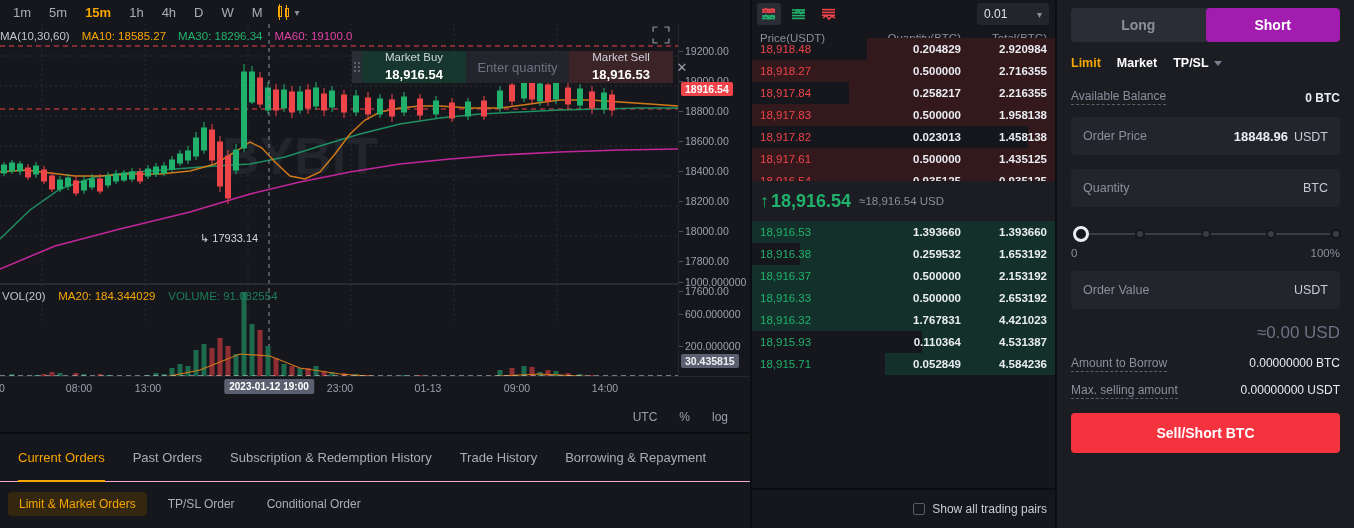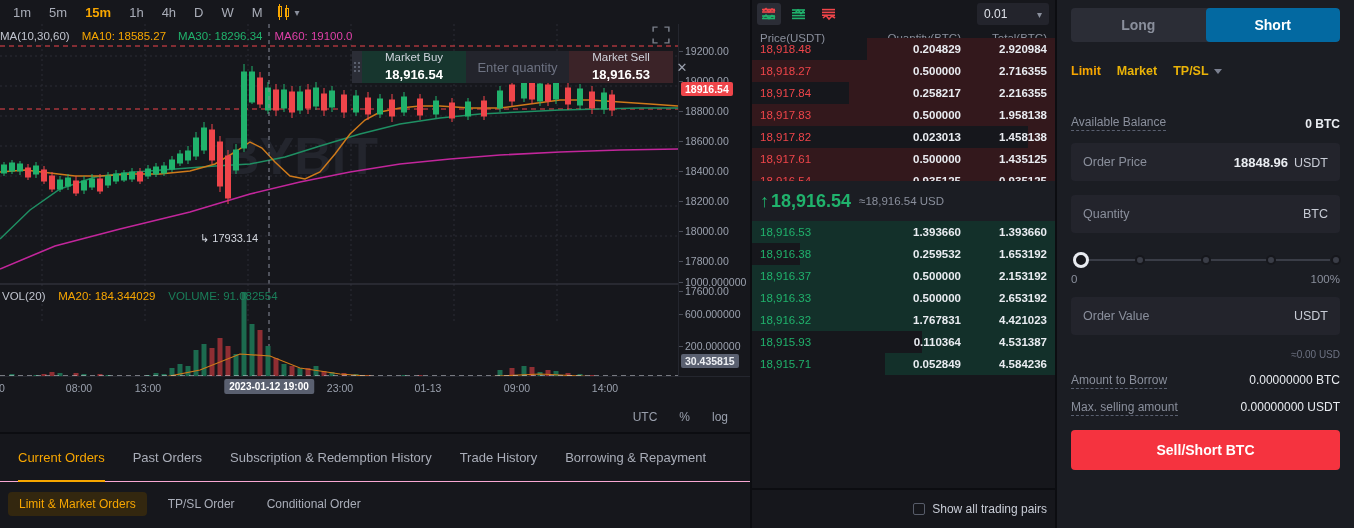--- a/index.html
+++ b/index.html
@@ -113,41 +113,41 @@
   .ob-last .lp { font-size:18px; font-weight:bold; color:#20b26c; display:flex; align-items:center; gap:2px;}
   .ob-last .lu { font-size:11.5px; color:#8a8f9c;}
   .ob-foot { height:40px; display:flex; align-items:center; justify-content:flex-end; padding-right:8px; border-top:2px solid #0c0d11;}
   .pairs-chk { display:flex; align-items:center; gap:7px; font-size:12px; color:#c8ccd6; cursor:pointer;}
   .chkbox { width:12px; height:12px; border:1px solid #575c69; border-radius:2px; }
 
   
   .of-col { width:299px; height:528px; background:#1b1d23; border-left:2px solid #0c0d11; padding:8px 14px 0 14px; display:flex; flex-direction:column;}
   .ls-toggle { display:flex; height:34px; background:#2b2d36; border-radius:4px; overflow:hidden; margin-bottom:14px;}
   .ls-btn { flex:1; display:flex; align-items:center; justify-content:center; font-size:14px; font-weight:bold; cursor:pointer; color:#8a8f9c;}
-  .ls-btn.sel-short { background:#0369a1; color:#fff; border-radius:4px;}
-  .otypes { display:flex; align-items:flex-end; gap:16px; height:22px; margin-bottom:31px;}
-  .otype { font-size:12.5px; font-weight:bold; color:#eab308; cursor:pointer;}
+  .ls-btn.sel-short { background:#a21caf; color:#fff; border-radius:4px;}
+  .otypes { display:flex; align-items:flex-start; gap:16px; height:22px; margin-bottom:5px;}
+  .otype { font-size:12.5px; font-weight:bold; color:#ffffff; cursor:pointer;}
   .otype.active { color:#f7a600; }
   .otype.tpsl { display:flex; align-items:center; gap:5px;}
   .tri { width:0;height:0;border-left:4px solid transparent;border-right:4px solid transparent;border-top:5px solid #7b8090;}
   .row-bal { display:flex; align-items:flex-end; justify-content:space-between; height:22px; margin-bottom:12px;}
   .dashed { font-size:12px; color:#8a8f9c; border-bottom:1px dashed #5a6070; padding-bottom:1px; cursor:help;}
   .bal-val { font-size:12px; color:#e9ecf1; font-weight:bold;}
   .field { background:#23242c; border-radius:4px; height:38px; display:flex; align-items:center; justify-content:space-between; padding:0 12px; margin-bottom:14px; cursor:text;}
   .field .fl { font-size:12.5px; color:#8a8f9c;}
   .field .fv { font-size:13px; color:#e9ecf1; font-weight:bold;}
   .field .fu { font-size:12.5px; color:#c8ccd6;}
   .field .fvw { display:flex; align-items:flex-end; gap:6px;}
   .slider-wrap { padding:6px 4px 0 4px; margin-bottom:2px;}
   .slider { position:relative; height:14px;}
   .strack { position:absolute; left:6px; right:6px; top:6px; height:2px; background:#3a3d47;}
   .sdot { position:absolute; top:2px; width:10px; height:10px; border-radius:50%; background:#3a3d47; border:2px solid #16171c; transform:translateX(-50%);}
   .sknob { position:absolute; top:-1px; left:6px; width:16px; height:16px; border-radius:50%; background:#16171c; border:3px solid #e9ecf1; transform:translateX(-50%);}
   .srange { display:flex; justify-content:space-between; font-size:11.5px; color:#8a8f9c; margin-top:4px; margin-bottom:12px;}
-  .approx { text-align:right; font-size:10px; color:#6d7282; margin-bottom:12px;}
+  .approx { text-align:right; font-size:17px; color:#6d7282; margin-bottom:12px;}
   .row-info { display:flex; align-items:flex-start; justify-content:space-between; margin-bottom:10px; gap:10px;}
   .row-info .il { font-size:12px; color:#8a8f9c; max-width:120px; line-height:17px;}
   .row-info .il u { text-decoration:none; border-bottom:1px dashed #5a6070; padding-bottom:1px;}
   .row-info .iv { font-size:12px; color:#e9ecf1; font-weight:normal; white-space:nowrap; padding-top:1px;}
   .submit { height:40px; background:#f5333f; color:#fff; border:none; border-radius:4px; font-size:14px; font-weight:bold; cursor:pointer; margin-top:4px; font-family:inherit;}
 </style>
 </head>
 <body>
 
 <div class="app">

